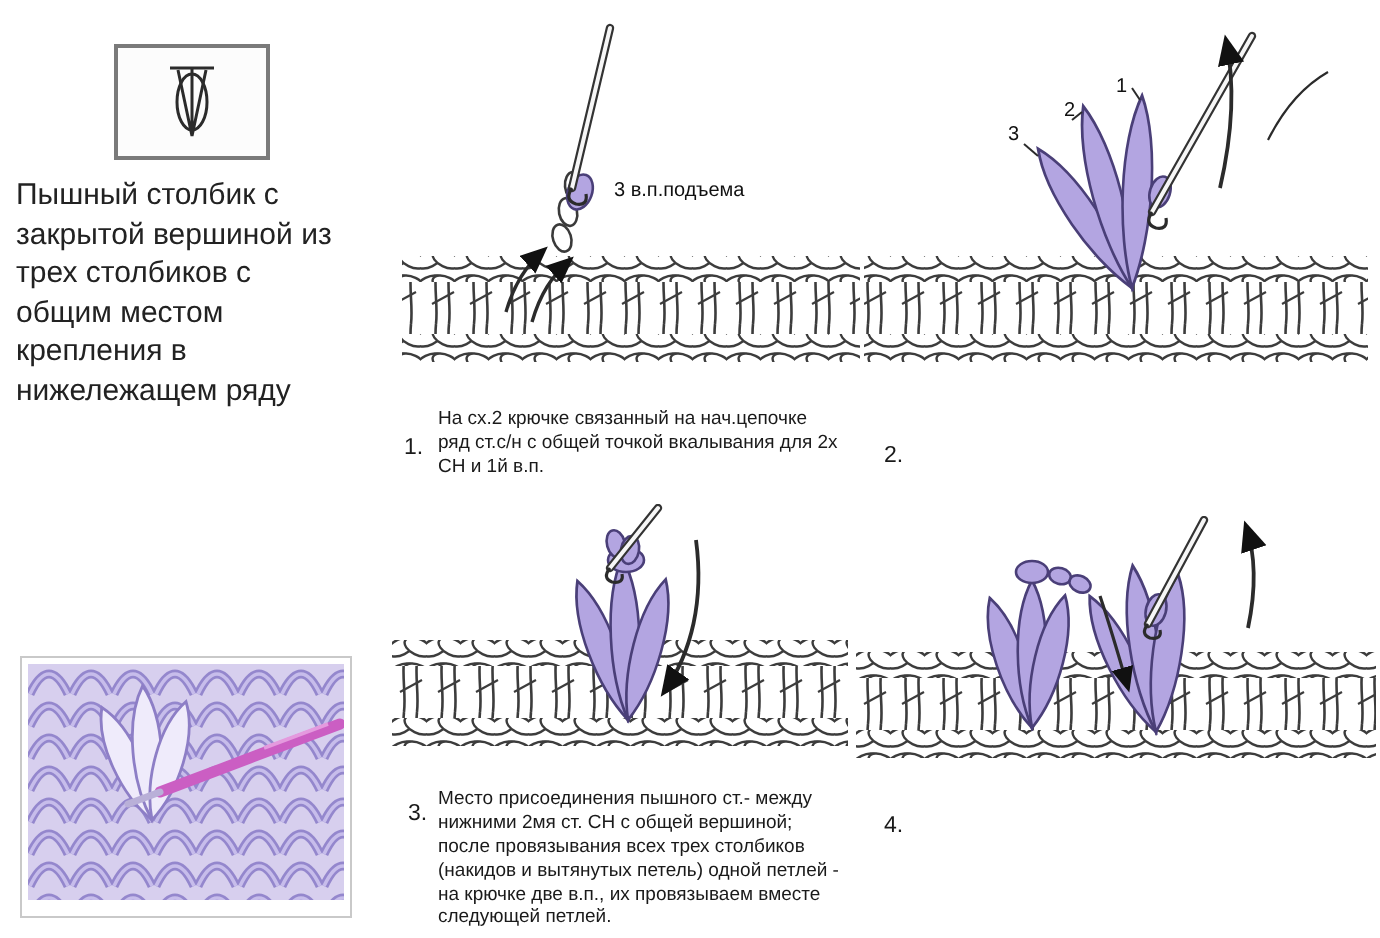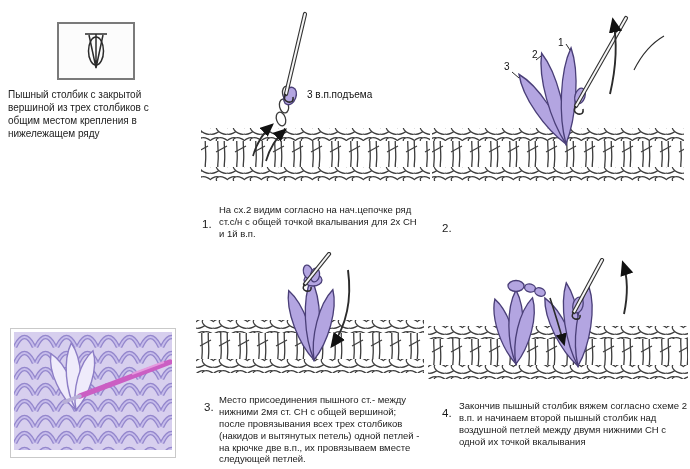--- a/index.html
+++ b/index.html
@@ -1,20 +1,20 @@
 <!DOCTYPE html>
 <html><head>
 <meta charset="utf-8">
 <style>
   *{margin:0;padding:0;box-sizing:border-box}
   body{background:#ffffff}
   .page{position:relative;width:690px;height:469px;background:#ffffff;overflow:hidden;
         font-family:"Liberation Sans",sans-serif;color:#1d1d1d}
   .symbol-box{position:absolute;border:2px solid #7a7a7a;background:#fcfcfc}
-  .legend-caption{position:absolute;font-size:10px;line-height:1.3;color:#222}
+  .legend-caption{position:absolute;font-size:15px;line-height:1.3;color:#222}
   .fig{position:absolute}
   .caption{position:absolute;font-size:9.5px;line-height:1.25;color:#1a1a1a}
   .stepnum{position:absolute;font-size:11.5px;color:#1a1a1a}
   .photo{position:absolute;background:#fff;border:1px solid #c9c9c9;padding:3px}
   .puff{fill:#b3a5e1;stroke:#4a3f78;stroke-width:1.3}
   .photoPuff{fill:#efebfb;stroke:#8d7ec6;stroke-width:1.4}
   .ink{stroke:#2b2b2b;fill:none}
   svg text{font-family:"Liberation Sans",sans-serif;fill:#111}
 </style>
 </head>
@@ -183,23 +183,22 @@
       </g>
       <g>
         <line x1="156" y1="30" x2="66" y2="64" stroke="#cb5ec3" stroke-width="5.5" stroke-linecap="round"></line>
         <line x1="150" y1="30" x2="118" y2="42" stroke="#e49ade" stroke-width="2"></line>
         <line x1="66" y1="64" x2="50" y2="70" stroke="#b9b0d8" stroke-width="3.5" stroke-linecap="round"></line>
       </g>
     </svg>
   </div>
 
   <div class="stepnum" style="left:202px;top:218px">1.</div>
-  <div class="caption" style="left:219px;top:204px;width:200px">На сх.2 видим согласно на нач.цепочке ряд ст.с/н с общей точкой вкалывания для 2х СН и 1й в.п.</div>
+  <div class="caption" style="left:219px;top:204px;width:200px">На сх.2 крючке связанный на нач.цепочке ряд ст.с/н с общей точкой вкалывания для 2х СН и 1й в.п.</div>
 
   <div class="stepnum" style="left:442px;top:222px">2.</div>
 
   <div class="stepnum" style="left:204px;top:401px">3.</div>
   <div class="caption" style="left:219px;top:394px;width:205px">Место присоединения пышного ст.- между нижними 2мя ст. СН с общей вершиной;  после провязывания всех трех столбиков (накидов и вытянутых петель) одной петлей - на крючке две в.п., их провязываем вместе следующей петлей.</div>
 
   <div class="stepnum" style="left:442px;top:407px">4.</div>
-  <div class="caption" style="left:459px;top:400px;width:228px">Закончив пышный столбик вяжем согласно схеме 2 в.п. и начинаем второй пышный столбик над воздушной петлей между двумя нижними СН с одной их точкой вкалывания</div>
 
 </div>
 
 </body></html>

